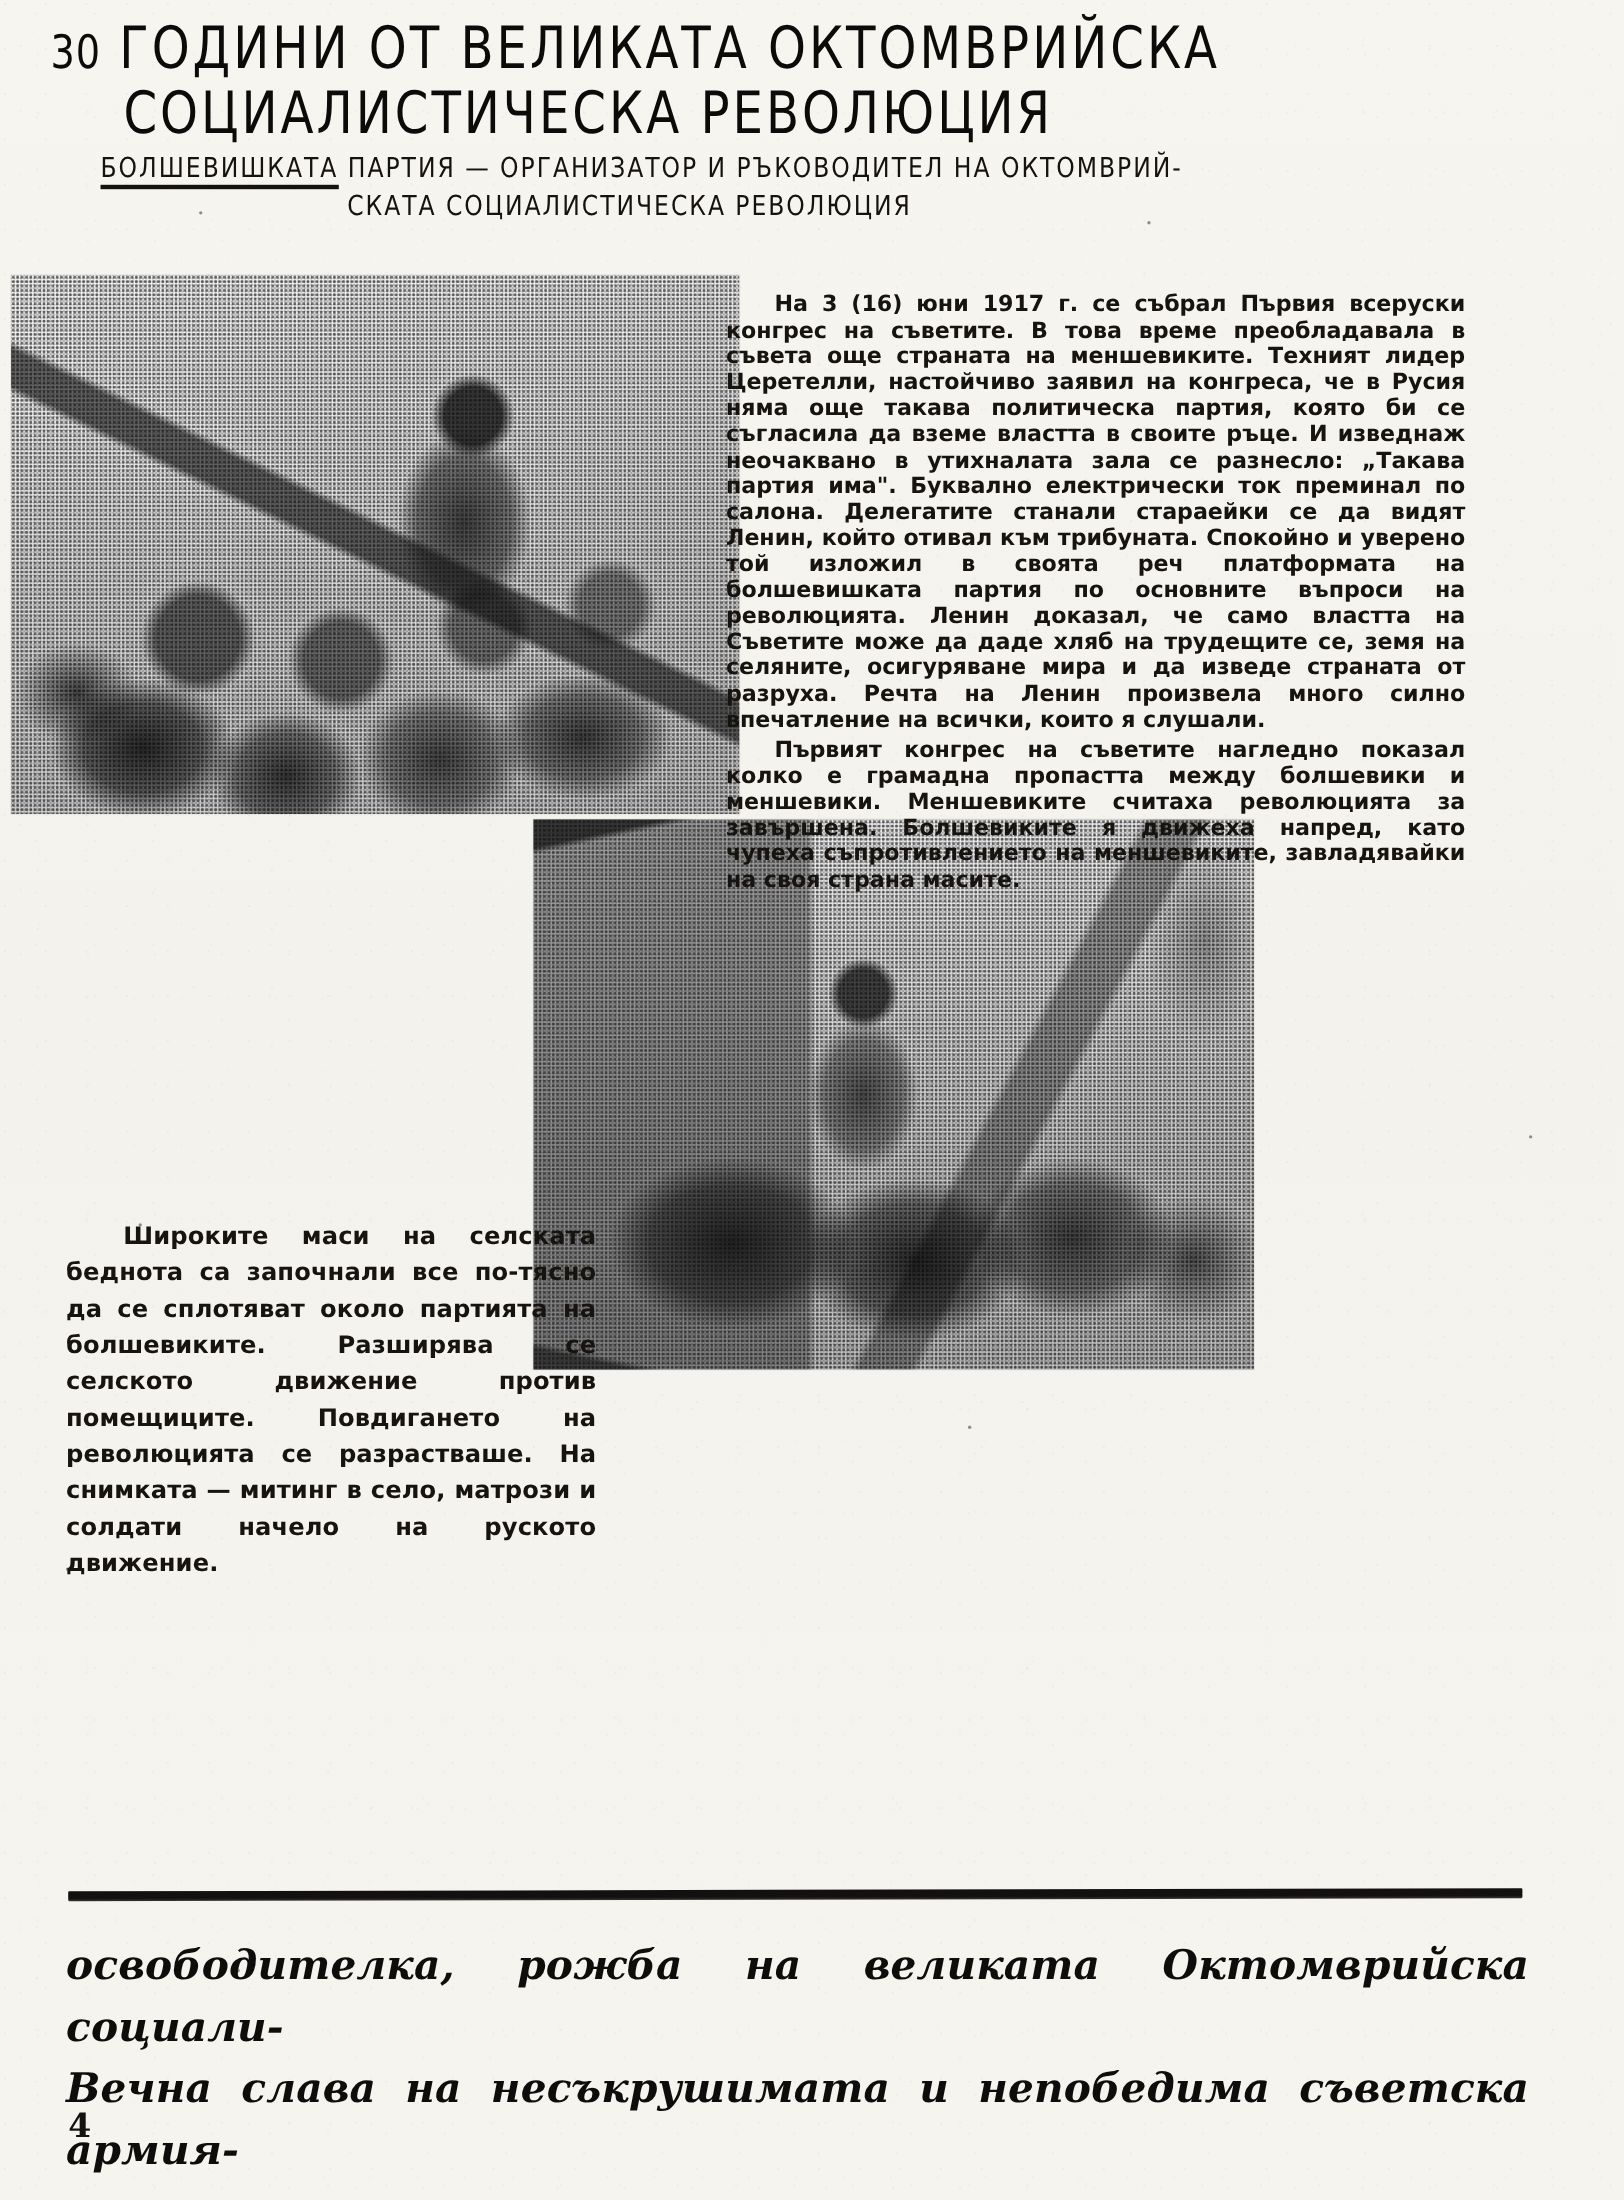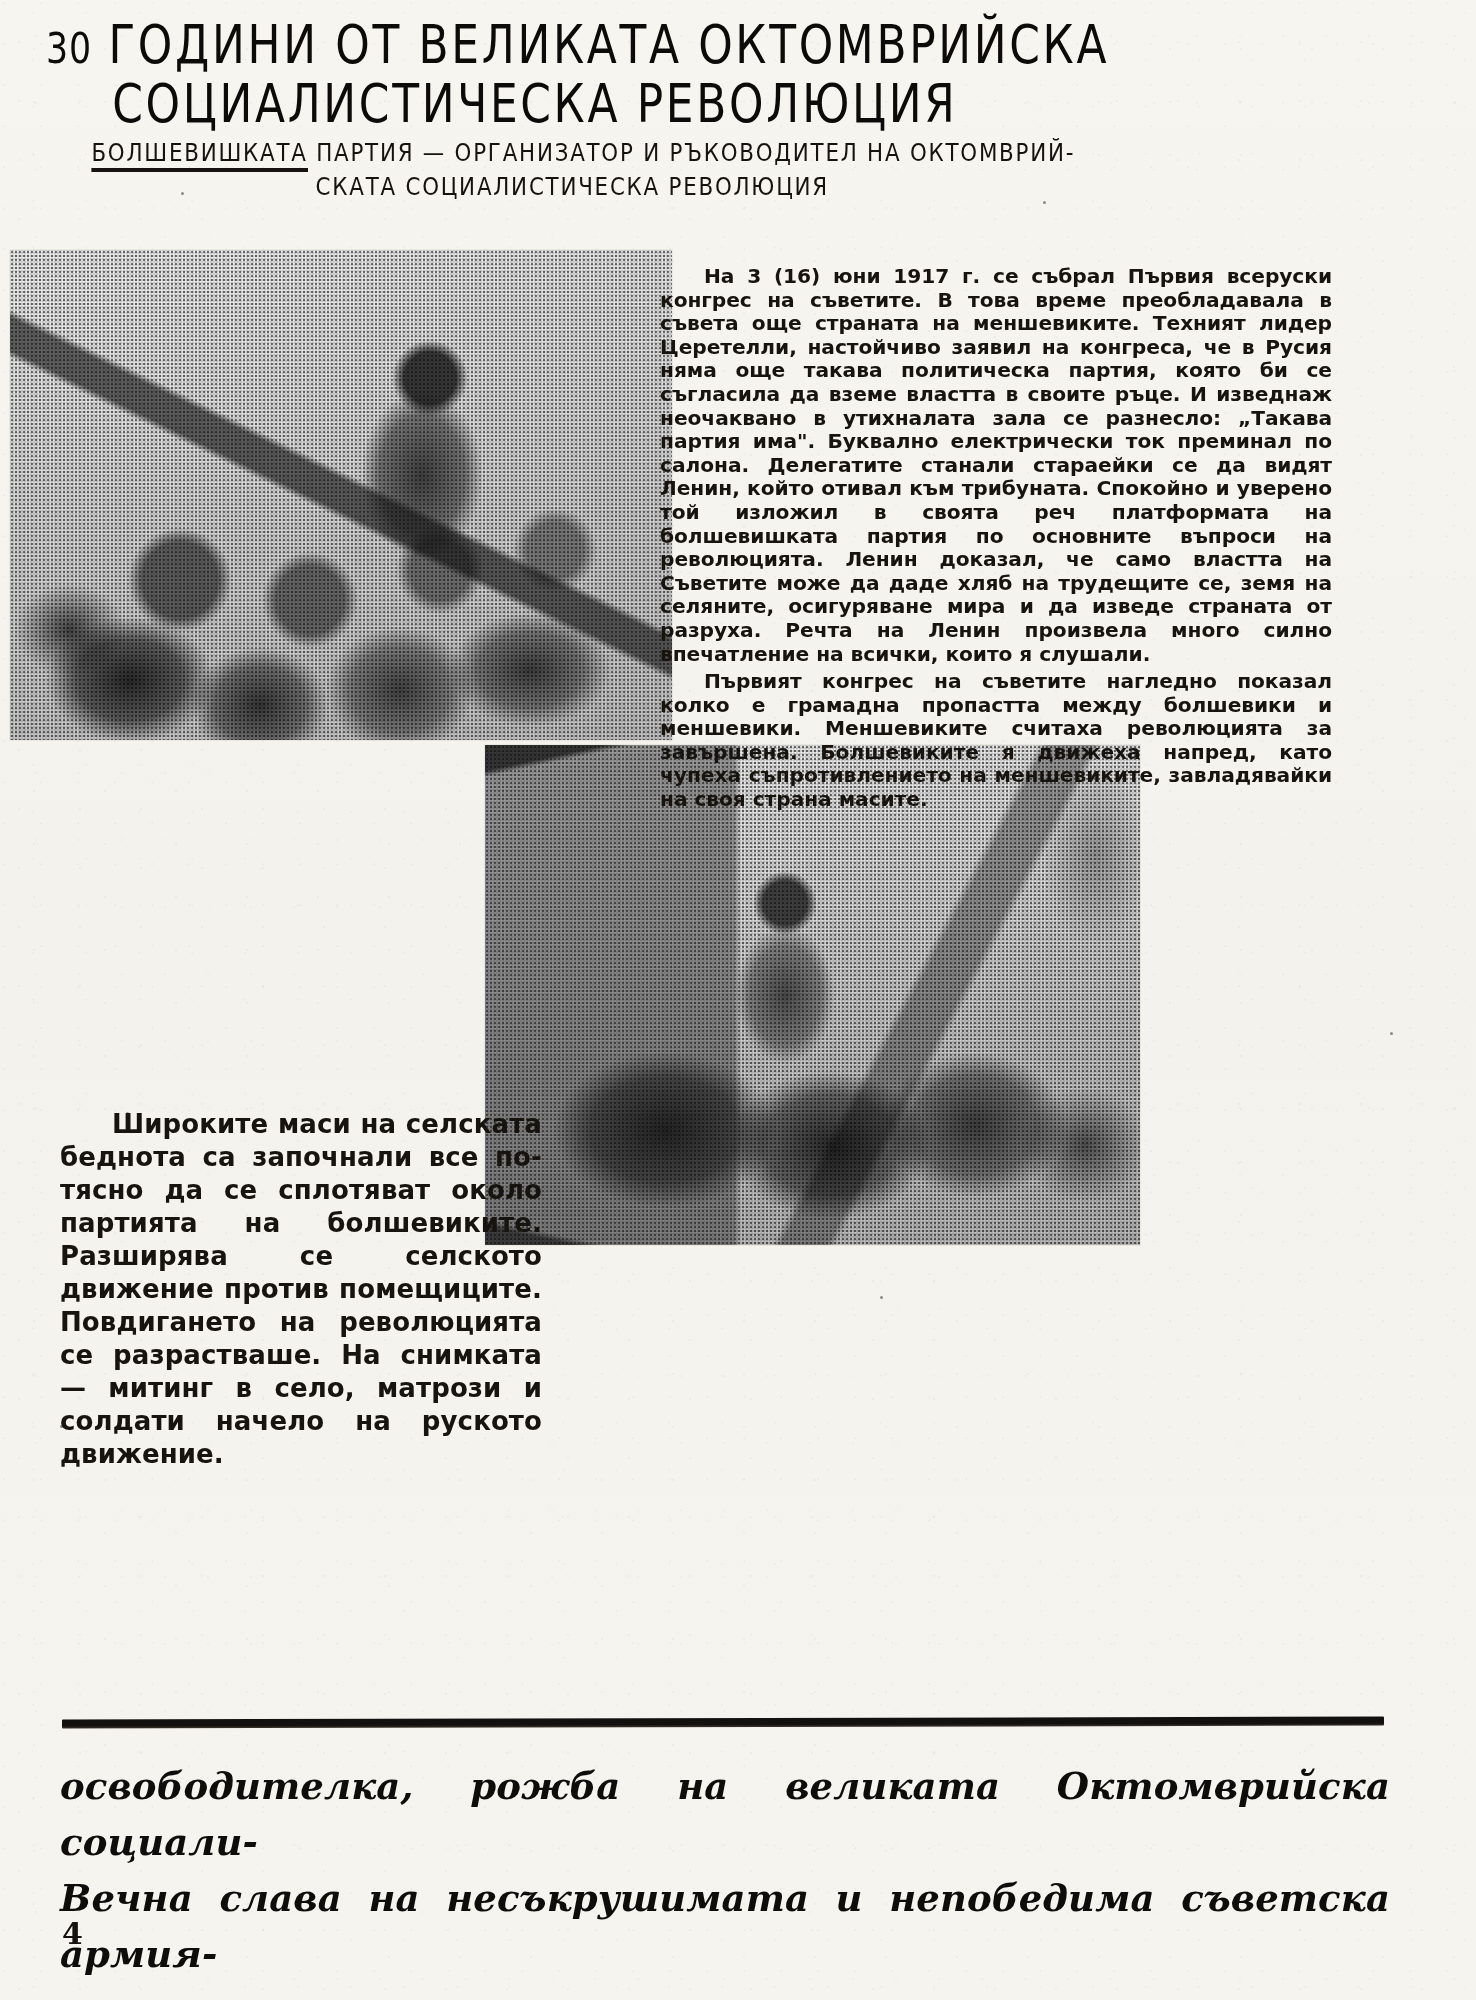--- a/index.html
+++ b/index.html
@@ -150,21 +150,21 @@
     left:660px;top:265px;width:672px;
     font-size:20.2px;
     line-height:23.6px;
     letter-spacing:-0.003em;
   }
   #right-column p{margin:0;text-indent:44px;}
   #right-column p + p{margin-top:4px;}
 
   #left-caption{
     left:60px;top:1108px;width:482px;
-    font-size:26px;
+    font-size:22px;
     line-height:33px;
     letter-spacing:0.004em;
     font-weight:600;
   }
   #left-caption p{margin:0;text-indent:52px;}
 
   
   #bottom-rule{
     position:absolute;left:62px;top:1718px;width:1322px;height:9px;
     background:linear-gradient(180deg,#131110 0%,#131110 72%,#3a332c 100%);

